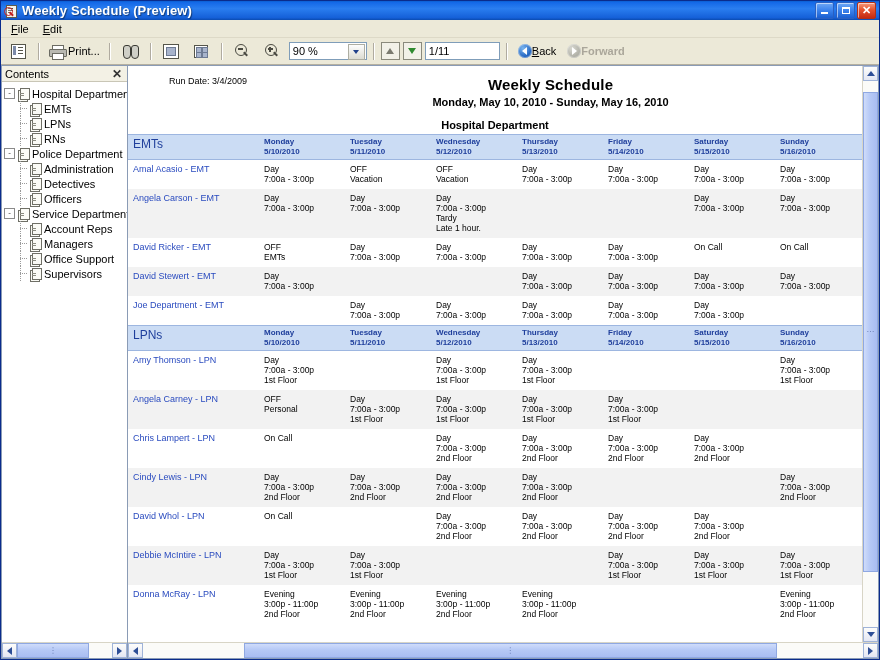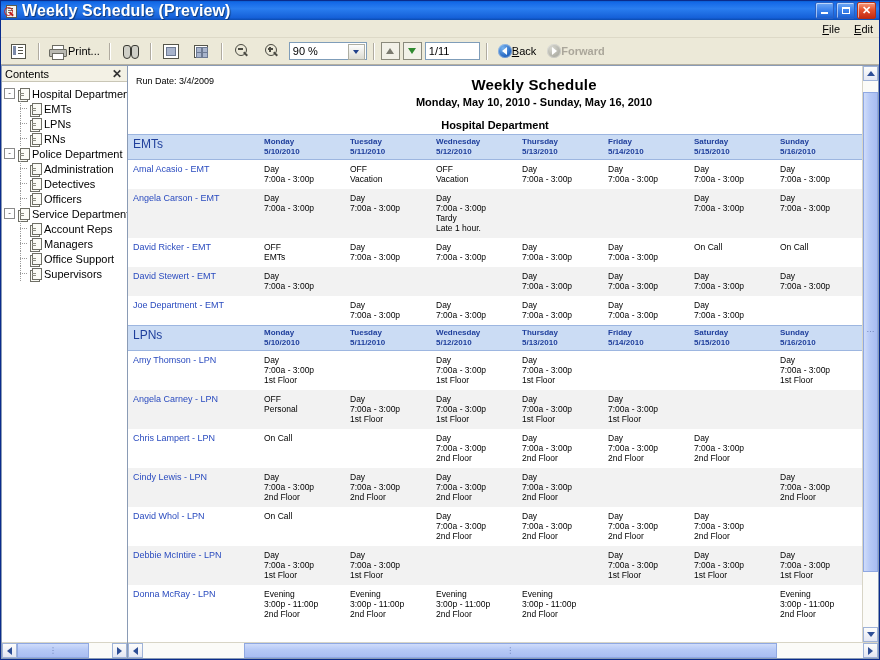--- a/index.html
+++ b/index.html
@@ -15,36 +15,36 @@
   .titlebar{height:19px;flex:0 0 19px;display:flex;align-items:center;
     background:linear-gradient(180deg,#0b5fd0 0%,#1469e8 8%,#2a7ef0 40%,#1560d8 88%,#0b4bb0 100%);
     color:#fff;padding:0 2px 0 3px;}
   .titlebar .tb-icon{width:14px;height:14px;flex:0 0 14px;margin-right:4px;position:relative;}
   .tb-icon .pg{position:absolute;left:2px;top:1px;width:9px;height:11px;background:#f4f4ec;border:1px solid #5b5b4e;}
   .tb-icon .bar1{position:absolute;left:4px;top:4px;width:5px;height:1px;background:#4a4a44;}
   .tb-icon .bar2{position:absolute;left:4px;top:6px;width:5px;height:1px;background:#4a4a44;}
   .tb-icon .bar3{position:absolute;left:4px;top:8px;width:3px;height:1px;background:#4a4a44;}
   .tb-icon .mag{position:absolute;left:0px;top:3px;width:7px;height:7px;border:1.5px solid #c02020;border-radius:50%;background:rgba(255,255,255,.25);}
   .tb-icon .mag-h{position:absolute;left:5px;top:9px;width:5px;height:1.5px;background:#c02020;transform:rotate(45deg);}
-  .titlebar .title{font-size:16px;font-weight:bold;letter-spacing:0.1px;
+  .titlebar .title{font-size:13px;font-weight:bold;letter-spacing:0.1px;
     text-shadow:1px 1px 1px rgba(0,0,0,.45);white-space:nowrap;}
   .titlebar .spacer{flex:1;}
   .winbtns{display:flex;gap:2px;align-items:center;padding-right:1px;}
   .wbtn{width:17px;height:15px;border:1px solid #2a5fc0;border-radius:2px;
     display:flex;align-items:center;justify-content:center;font-size:9px;color:#fff;
     background:linear-gradient(180deg,#6fa8f5 0%,#3e85ee 45%,#1a5fd0 100%);
     box-shadow:inset 1px 1px 0 rgba(255,255,255,.55);}
   .wbtn.close{background:linear-gradient(180deg,#f59a7e 0%,#e5532d 45%,#c32a12 100%);border-color:#b03018;}
   .wbtn .min-gl{width:7px;height:2px;background:#fff;margin-top:5px;}
   .wbtn .max-gl{width:8px;height:7px;border:1px solid #fff;border-top-width:2px;box-sizing:border-box;}
   .wbtn .x-gl{font-size:11px;font-weight:bold;line-height:1;margin-top:-1px;font-family:"Liberation Sans",sans-serif;}
 
   
   .menubar{height:17px;flex:0 0 17px;display:flex;align-items:center;gap:2px;
-    background:#ece9d8;border-bottom:1px solid #ddd9c7;padding-left:4px;justify-content:flex-end;}
+    background:#ece9d8;border-bottom:1px solid #ddd9c7;padding-left:4px;}
   .menu-item{padding:1px 6px;font-size:11px;color:#000;}
   .menu-item u{text-decoration:underline;}
 
   
   .toolbar{height:26px;flex:0 0 26px;display:flex;align-items:center;
     background:#ece9d8;border-bottom:1px solid #b5b0a0;padding-left:4px;gap:3px;}
   .tb-sep{width:1px;height:17px;background:#b0aba0;border-right:1px solid #fff;margin:0 3px;}
   .tbtn{height:20px;min-width:21px;display:flex;align-items:center;justify-content:center;
     padding:0 2px;gap:3px;border:1px solid transparent;}
   .tbtn .lbl{font-size:11px;}
@@ -75,21 +75,21 @@
   .zoomsel .arrowbox{position:absolute;right:1px;top:1px;width:15px;height:14px;
     background:linear-gradient(180deg,#fdfdfd,#dcdcd2);border:1px solid #aeaea2;
     display:flex;align-items:center;justify-content:center;}
   .zoomsel .arrowbox i{width:0;height:0;border-left:3.5px solid transparent;border-right:3.5px solid transparent;border-top:4px solid #20408a;display:block;}
 
   .navarrow{width:17px;height:16px;border:1px solid #8a8a7c;background:#f2f1e8;display:flex;align-items:center;justify-content:center;}
   .navarrow i{display:block;width:0;height:0;}
   .navarrow.up i{border-left:4px solid transparent;border-right:4px solid transparent;border-bottom:6px solid #7b7b70;}
   .navarrow.down i{border-left:4px solid transparent;border-right:4px solid transparent;border-top:6px solid #2f8a2f;}
 
-  .pagebox{width:55px;height:18px;border:1px solid #7f9db9;background:#fff;font-size:11px;
+  .pagebox{width:75px;height:18px;border:1px solid #7f9db9;background:#fff;font-size:11px;
     display:flex;align-items:center;padding-left:3px;box-sizing:border-box;}
 
   .navbtn{display:flex;align-items:center;gap:0;padding:0 4px;height:20px;}
   .circ-arrow{width:14px;height:14px;border-radius:50%;display:flex;align-items:center;justify-content:center;
     background:radial-gradient(circle at 35% 30%,#79b4ef,#1458b8 75%);box-shadow:inset 0 0 0 1px rgba(255,255,255,.35);}
   .circ-arrow.dis{background:radial-gradient(circle at 35% 30%,#d8d8d0,#a9a9a0 75%);}
   .circ-arrow i{width:0;height:0;border-top:4px solid transparent;border-bottom:4px solid transparent;}
   .circ-arrow.back i{border-right:5px solid #fff;margin-right:1px;}
   .circ-arrow.fwd i{border-left:5px solid #fff;margin-left:1px;}
   .navbtn .lbl{font-size:11px;}
@@ -119,21 +119,21 @@
   .docicon .ln{position:absolute;left:2px;top:5px;width:4px;height:1px;background:#8b8b80;box-shadow:0 2px 0 #8b8b80;}
   .tnode .tlbl{font-size:11px;color:#000;}
   .pane-left .hsb{height:15px;flex:0 0 15px;}
 
   
   .pane-right{flex:1;display:flex;flex-direction:column;min-width:0;
     border:1px solid #8a9bb5;box-sizing:border-box;background:#fff;}
   .report-wrap{flex:1;display:flex;min-height:0;}
   .report{flex:1;overflow:hidden;background:#fff;padding:0;position:relative;min-width:0;}
 
-  .rpt-head{display:flex;justify-content:space-between;padding:10px 8px 0 8px;}
+  .rpt-head{display:flex;justify-content:space-between;padding:10px 8px 0 8px;margin-left:33px;}
   .rpt-run{font-size:9px;}
   .rpt-center{text-align:center;flex:1;}
   .rpt-title{font-size:15px;font-weight:bold;letter-spacing:.2px;}
   .rpt-sub{font-size:11px;font-weight:bold;margin-top:3px;}
   .rpt-right{font-size:9px;text-align:right;min-width:90px;}
   .rpt-right .pg{margin-top:13px;}
   .rpt-dept{text-align:center;font-size:11px;font-weight:bold;margin-top:11px;}
 
   table.sched{width:100%;border-collapse:collapse;table-layout:fixed;margin-top:3px;}
   table.sched col.c0{width:132px;}

